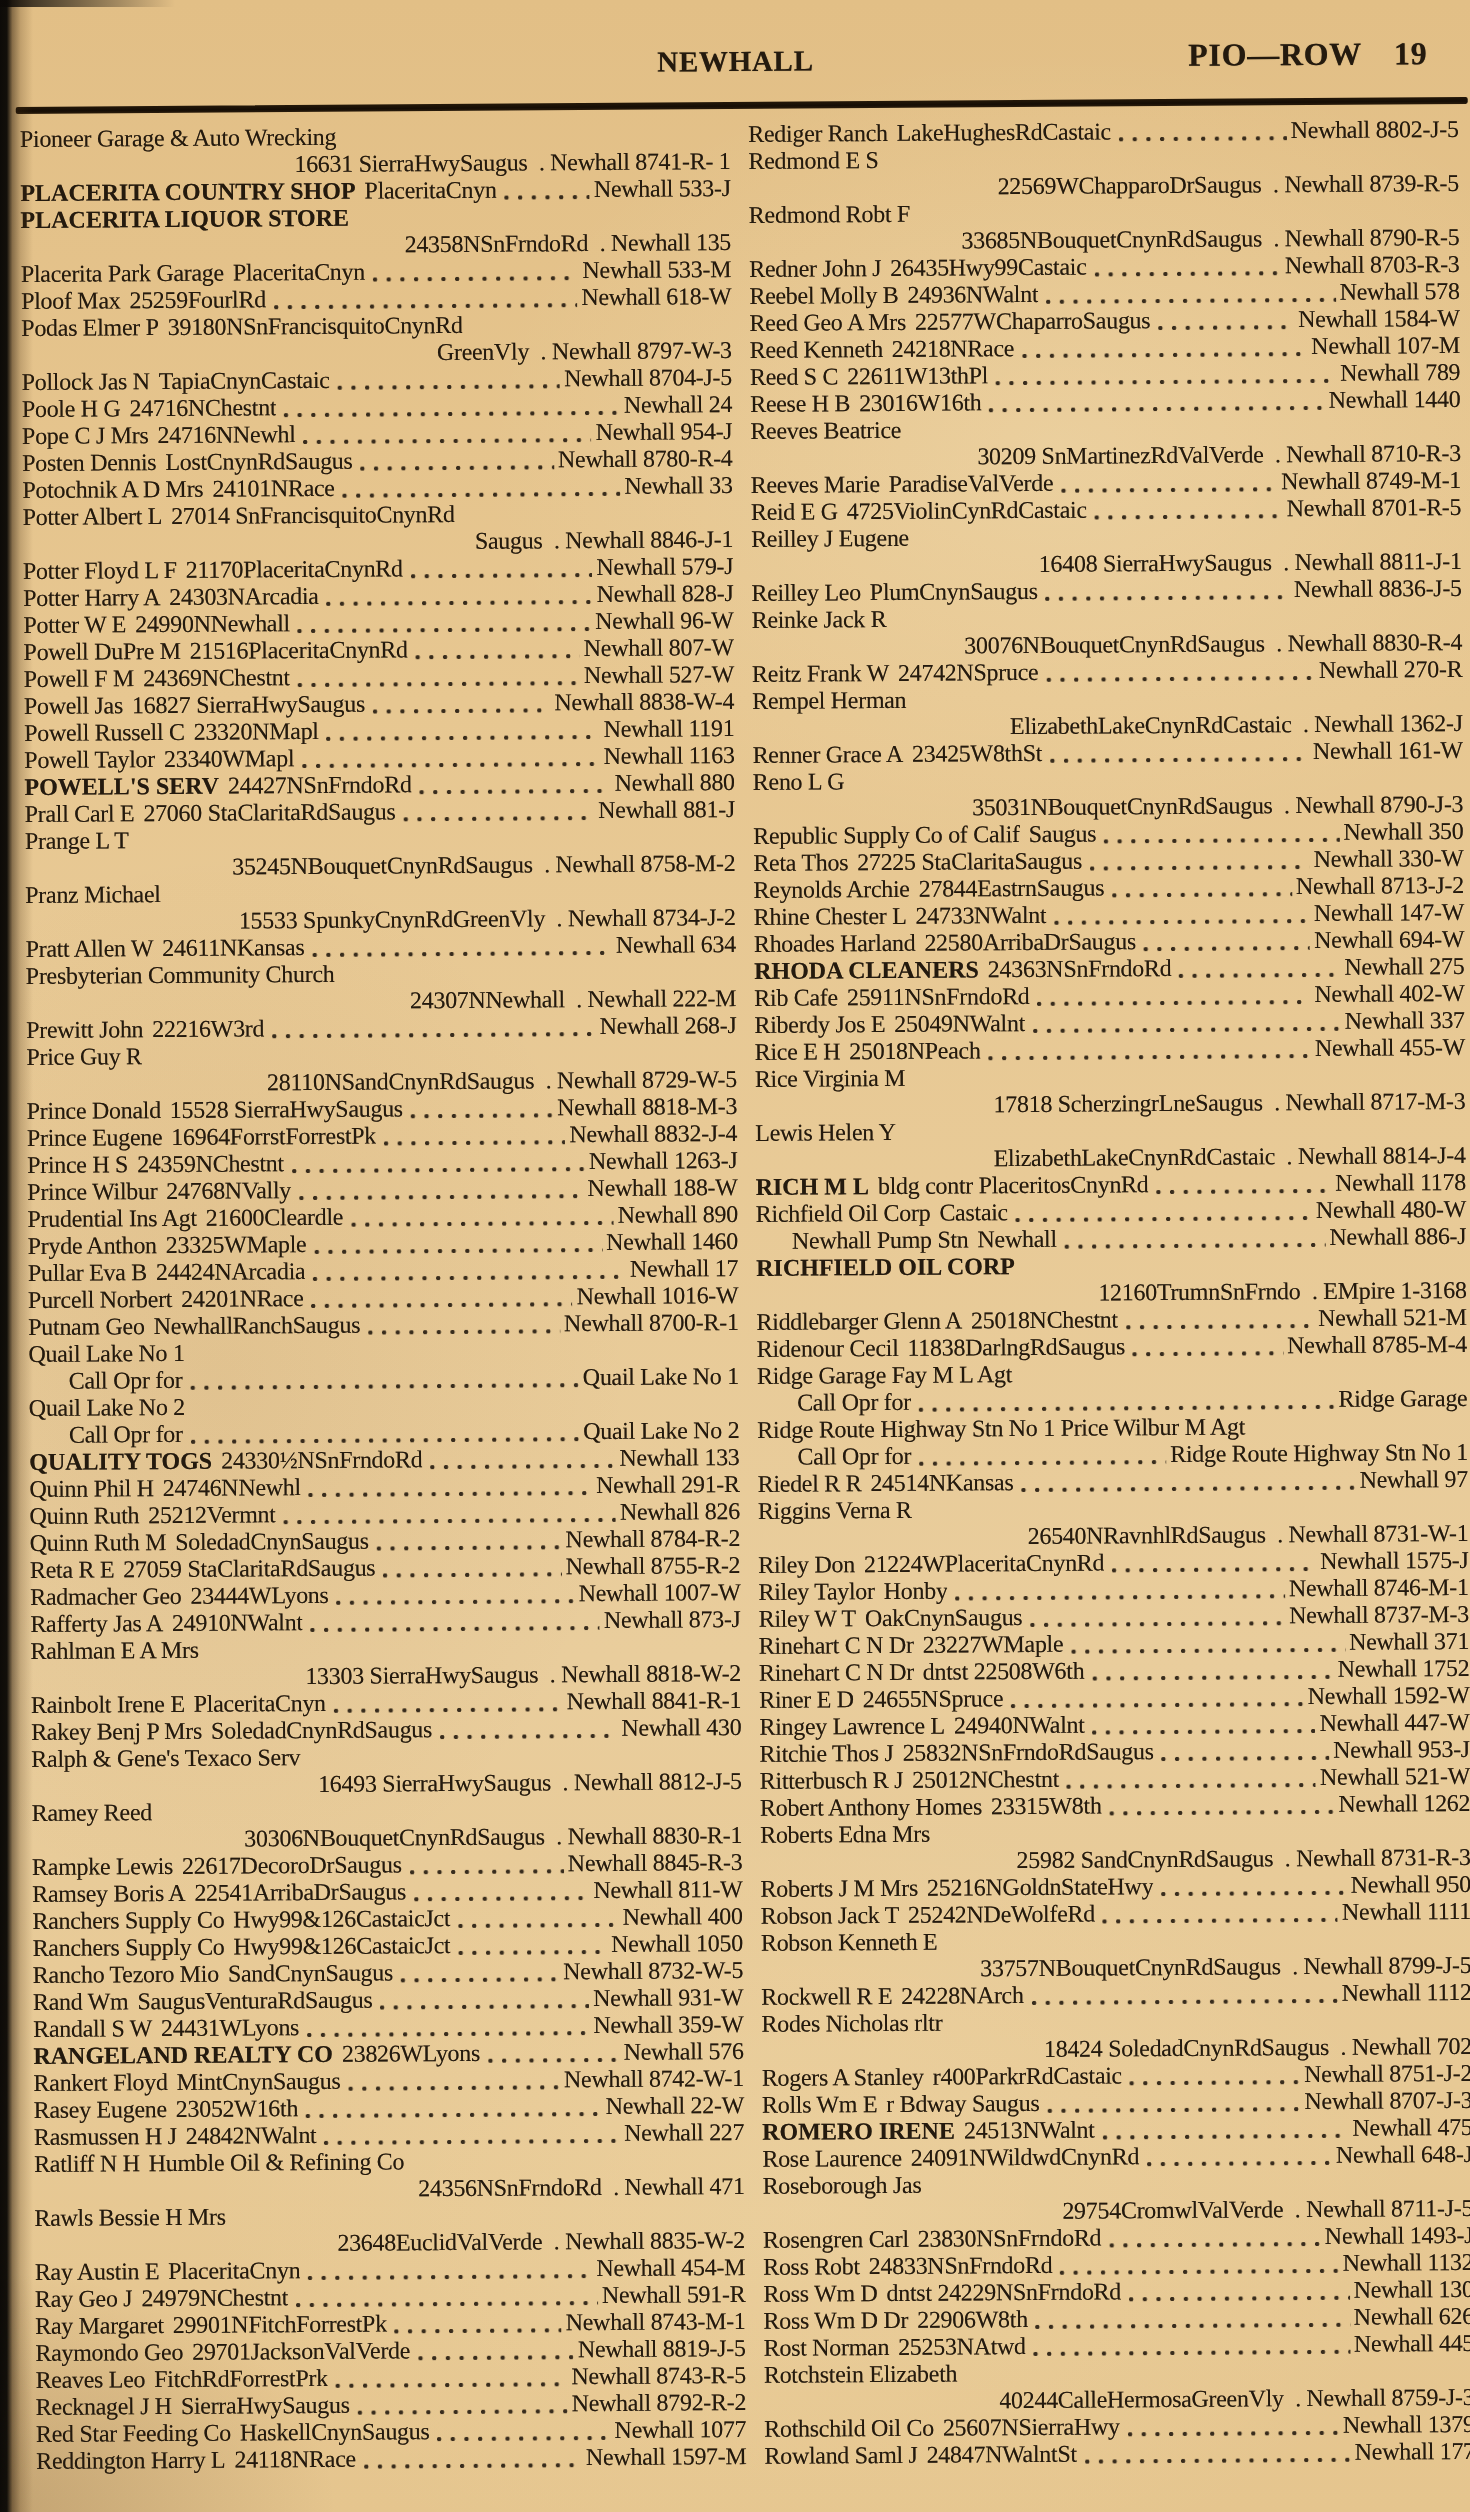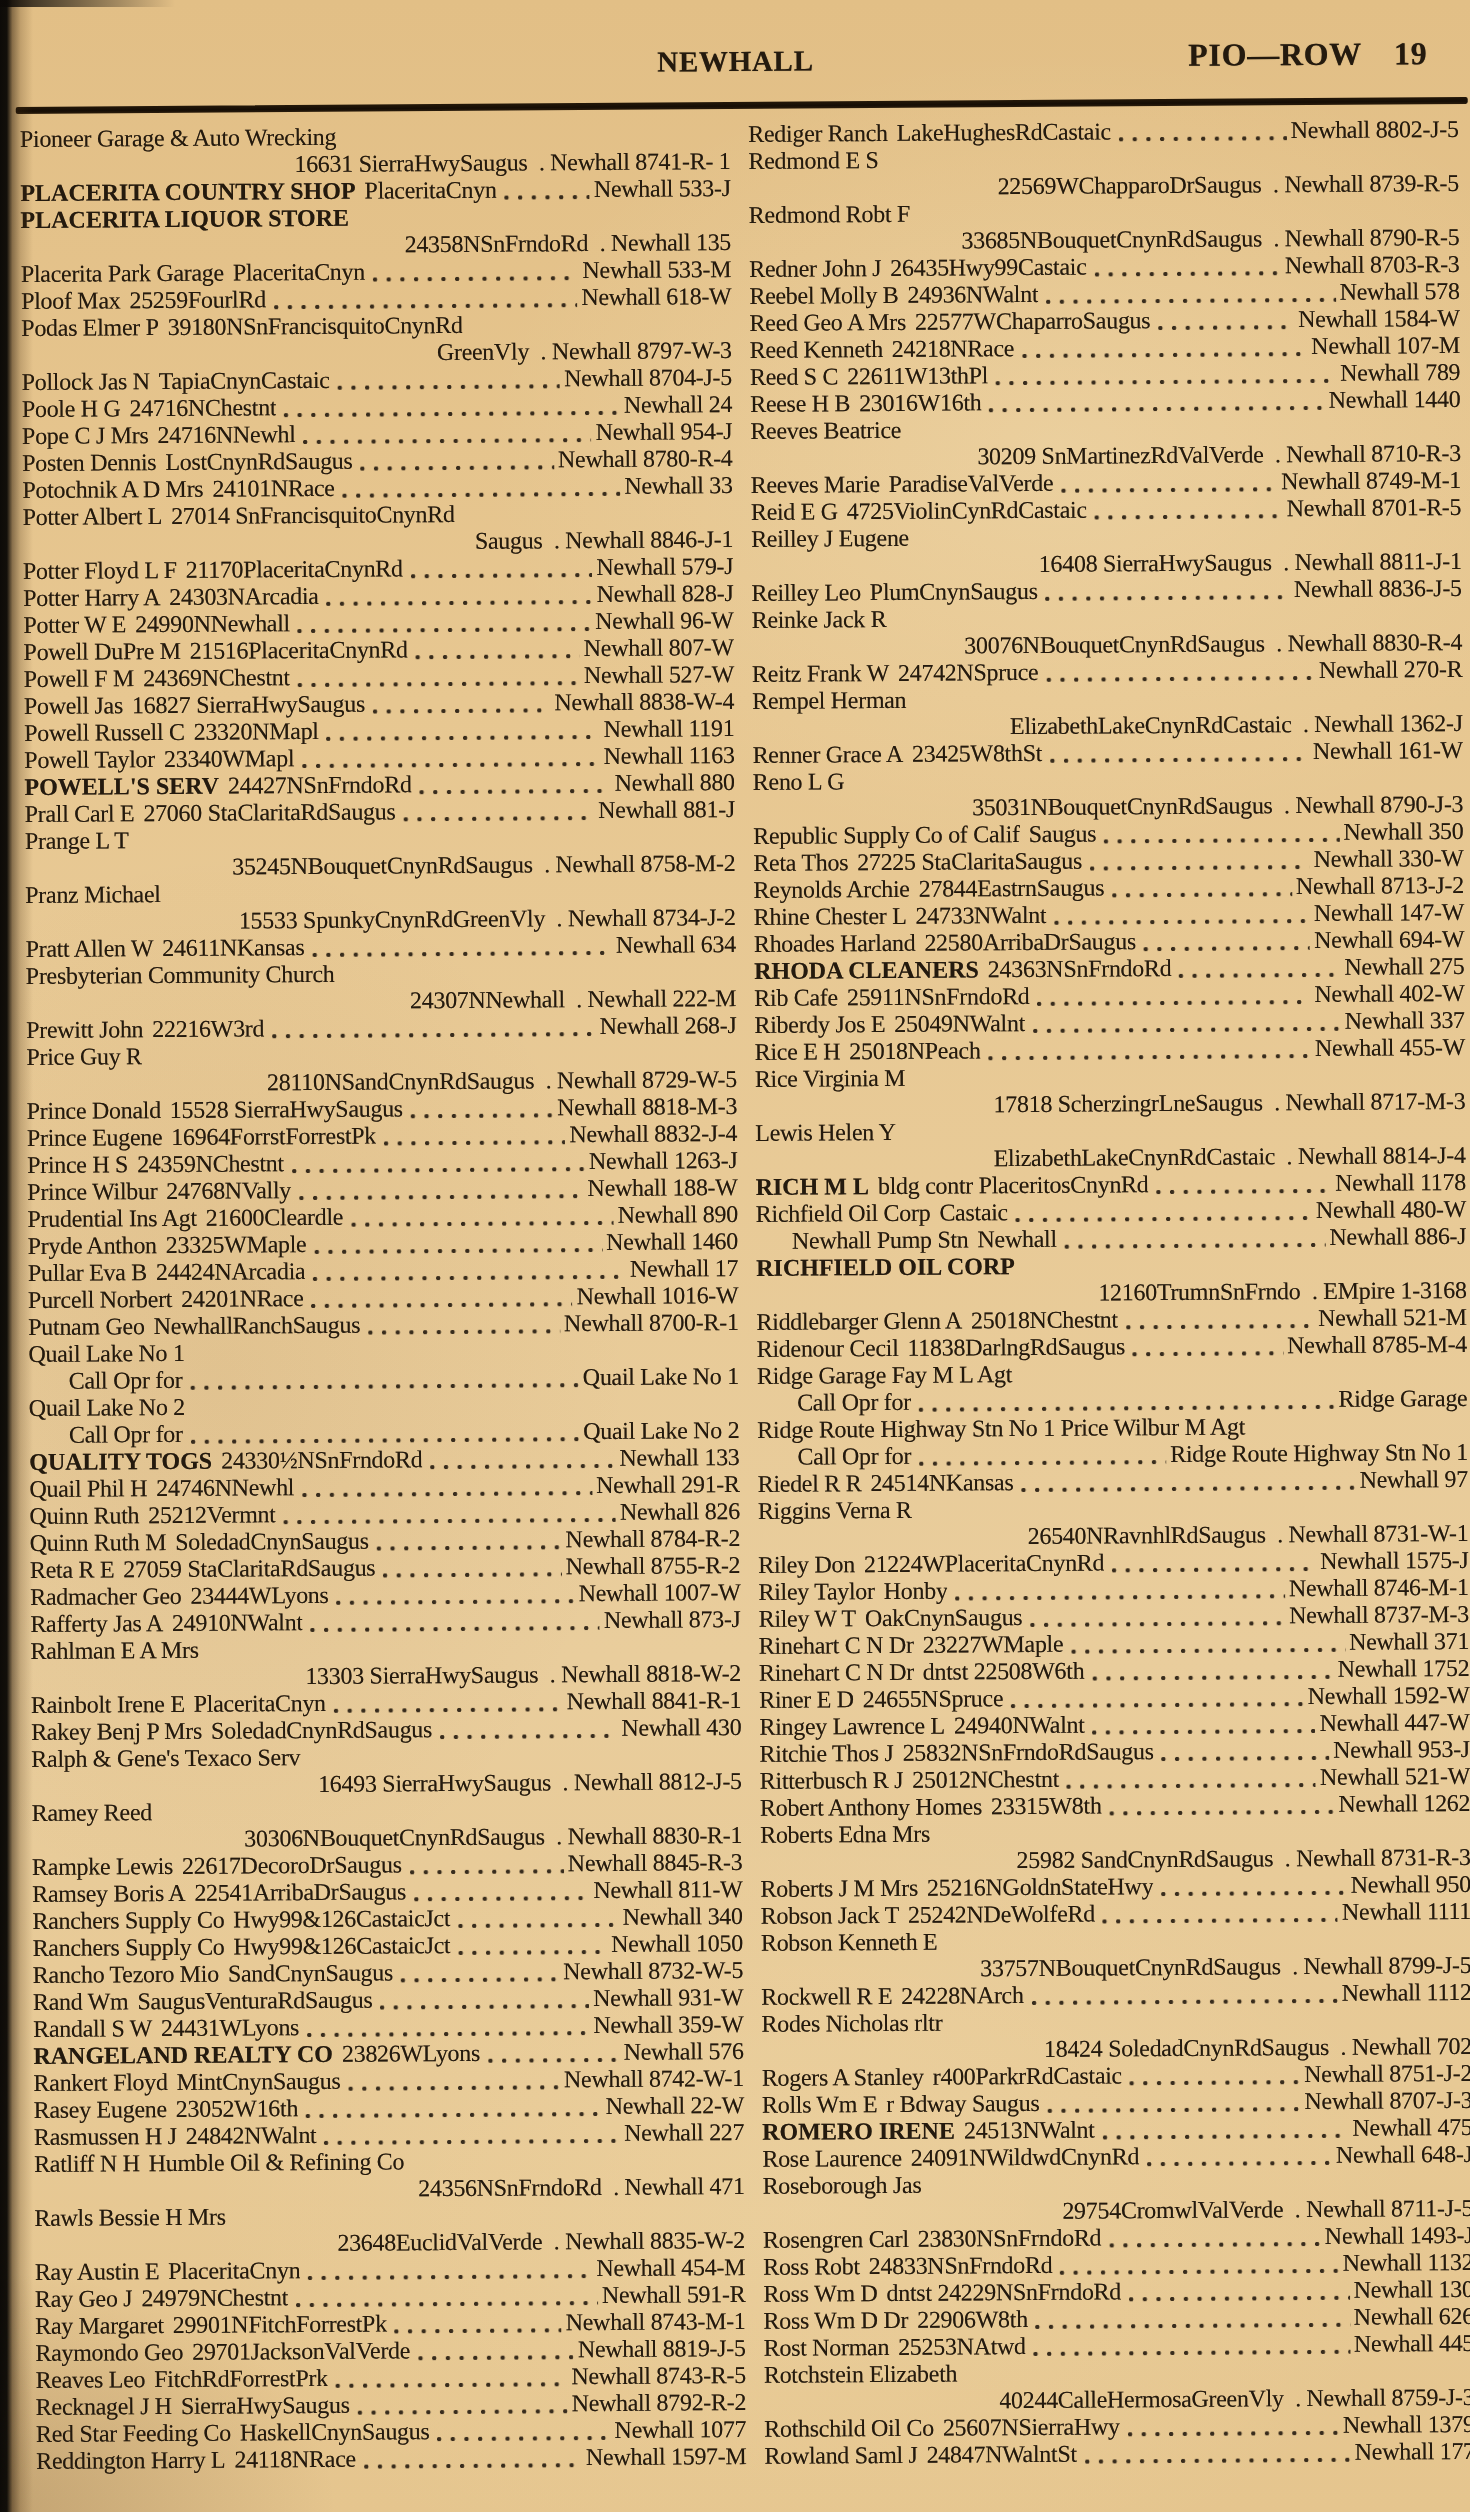--- a/index.html
+++ b/index.html
@@ -334,21 +334,21 @@
             <div class="leader"></div>
             <span class="phone">Quail Lake No 2</span>
           </div>
           <div class="row entry">
             <span class="name bold">QUALITY TOGS</span>
             <span class="addr">24330½NSnFrndoRd</span>
             <div class="leader"></div>
             <span class="phone">Newhall 133</span>
           </div>
           <div class="row entry">
-            <span class="name">Quail Phil H</span>
+            <span class="name">Quinn Phil H</span>
             <span class="addr">24746NNewhl</span>
             <div class="leader"></div>
             <span class="phone">Newhall 291-R</span>
           </div>
           <div class="row entry">
             <span class="name">Quinn Ruth</span>
             <span class="addr">25212Vermnt</span>
             <div class="leader"></div>
             <span class="phone">Newhall 826</span>
           </div>
@@ -418,21 +418,21 @@
           <div class="row entry">
             <span class="name">Ramsey Boris A</span>
             <span class="addr">22541ArribaDrSaugus</span>
             <div class="leader"></div>
             <span class="phone">Newhall 811-W</span>
           </div>
           <div class="row entry">
             <span class="name">Ranchers Supply Co</span>
             <span class="addr">Hwy99&amp;126CastaicJct</span>
             <div class="leader"></div>
-            <span class="phone">Newhall 340</span>
+            <span class="phone">Newhall 400</span>
           </div>
           <div class="row entry">
             <span class="name">Ranchers Supply Co</span>
             <span class="addr">Hwy99&amp;126CastaicJct</span>
             <div class="leader"></div>
             <span class="phone">Newhall 1050</span>
           </div>
           <div class="row entry">
             <span class="name">Rancho Tezoro Mio</span>
             <span class="addr">SandCnynSaugus</span>

